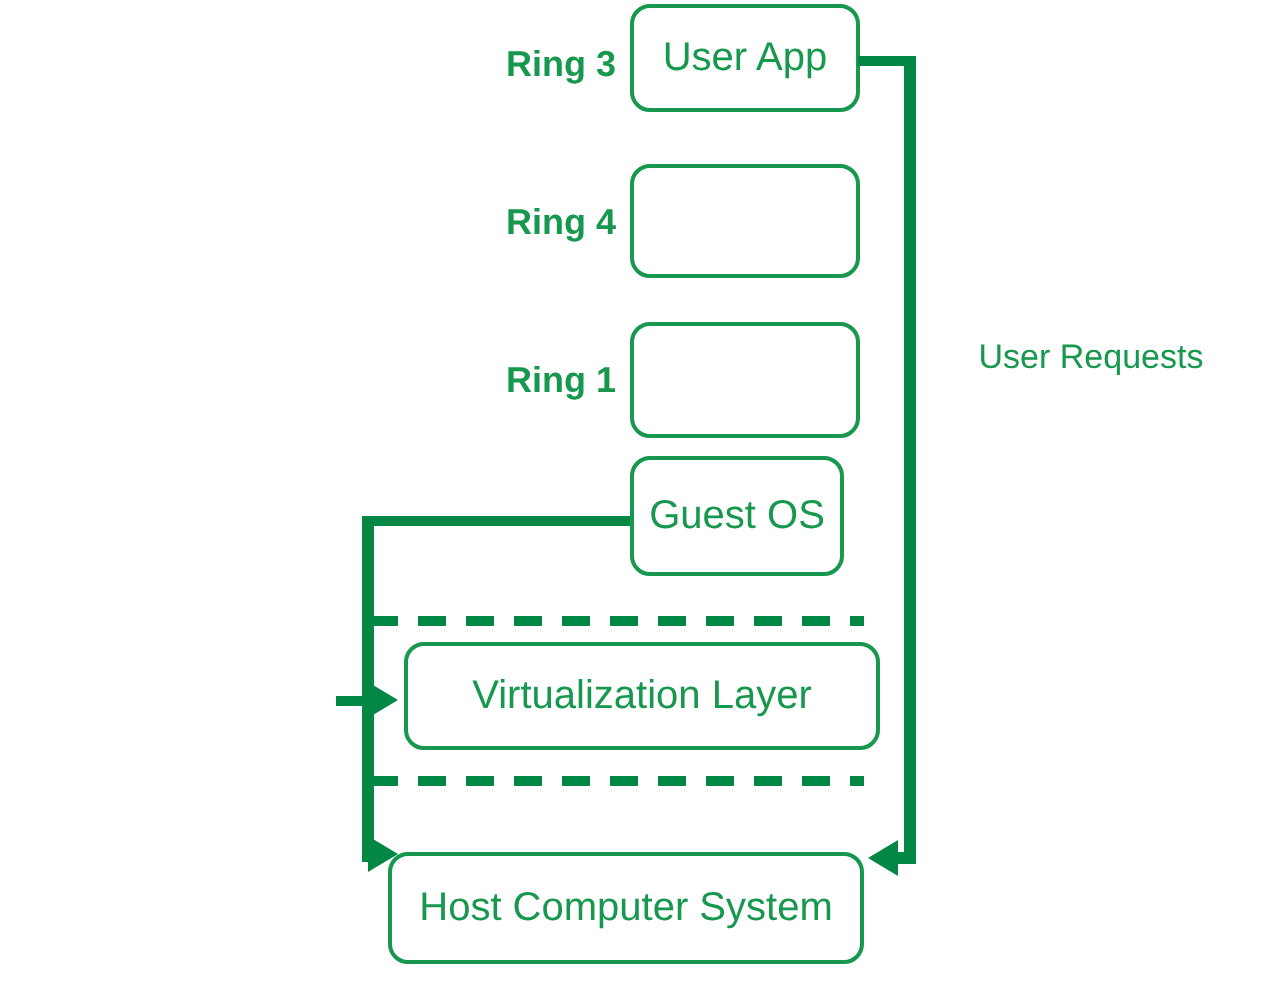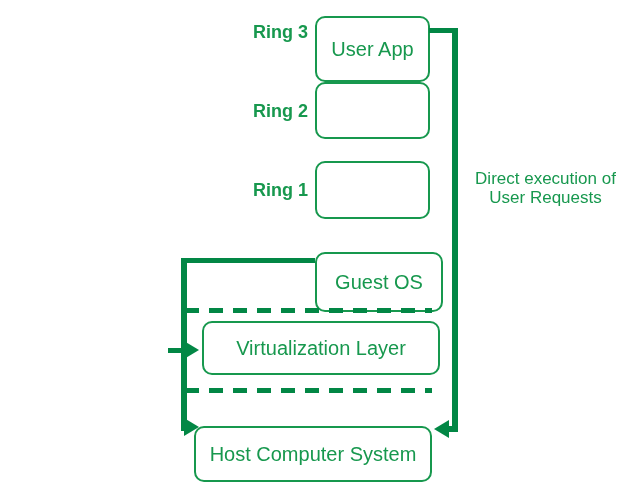--- a/index.html
+++ b/index.html
@@ -81,33 +81,33 @@
     text-decoration-thickness: 2px;
     text-underline-offset: 3px;
   }
 </style>
 </head>
 <body>
 
 <div class="canvas">
 
   <div class="ring-label" style="top:22px;">Ring 3</div>
-  <div class="ring-label" style="top:101px;">Ring 2</div>
+  <div class="ring-label" style="top:101px;">Ring 4</div>
   <div class="ring-label" style="top:180px;text-align:right;">Ring 1</div>
 
-  <div class="box" style="left:315px; top:16px;   width:115px; height:66px;">
+  <div class="box" style="left:315px; top:2px;   width:115px; height:54px;">
     <span>User App</span>
   </div>
   <div class="box" style="left:315px; top:82px;  width:115px; height:57px;">
     <span></span>
   </div>
   <div class="box" style="left:315px; top:161px; width:115px; height:58px;">
     <span></span>
   </div>
-  <div class="box" style="left:315px; top:252px; width:128px; height:60px;">
+  <div class="box" style="left:315px; top:228px; width:107px; height:60px;">
     <span>Guest OS</span>
   </div>
 
   <div class="box" style="left:202px; top:321px; width:238px; height:54px;">
     <span>Virtualization Layer</span>
   </div>
   <div class="box" style="left:194px; top:426px; width:238px; height:56px;">
     <span>Host Computer System</span>
   </div>
 
@@ -119,20 +119,19 @@
   <div class="hline" style="left:447px; top:426px; width:11px; height:6px;"></div>
   <div class="arrowhead-left" style="left:434px; top:420px;"></div>
 
   <div class="hline" style="left:181px; top:258px; width:134px; height:5px;"></div>
   <div class="vline" style="left:181px; top:258px; width:6px;  height:173px;"></div>
   <div class="hline" style="left:168px; top:348px; width:18px; height:5px;"></div>
   <div class="arrowhead-right" style="left:184px; top:341px;"></div>
   <div class="arrowhead-right" style="left:184px; top:418px;"></div>
 
   <div class="annotation" style="left:460px; top:169px; width:171px;">
-    <div>Direct execution of</div>
     <div>User Requests</div>
   </div>
   <div class="annotation" style="left:0px; top:322px; width:172px;">
   </div>
 
 
 </div>
 
 </body></html>

